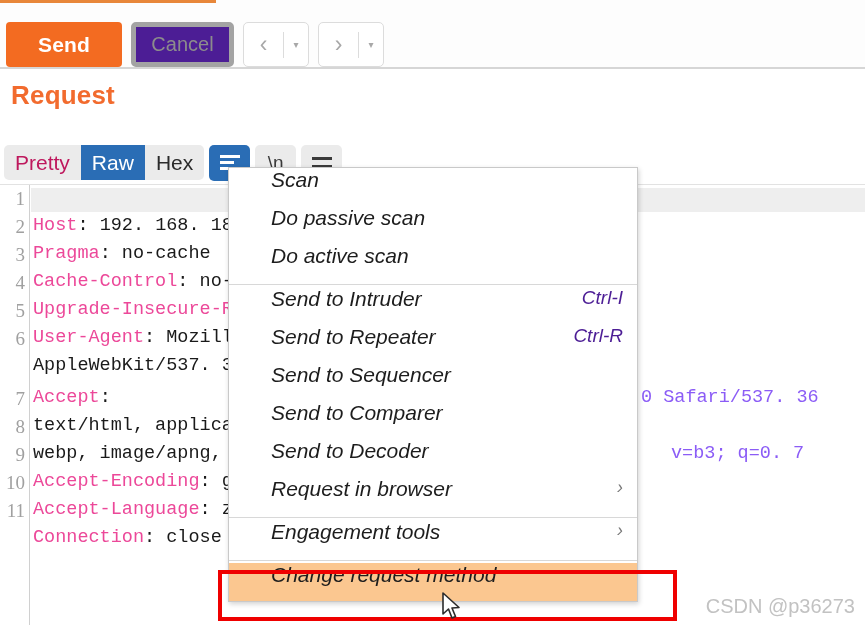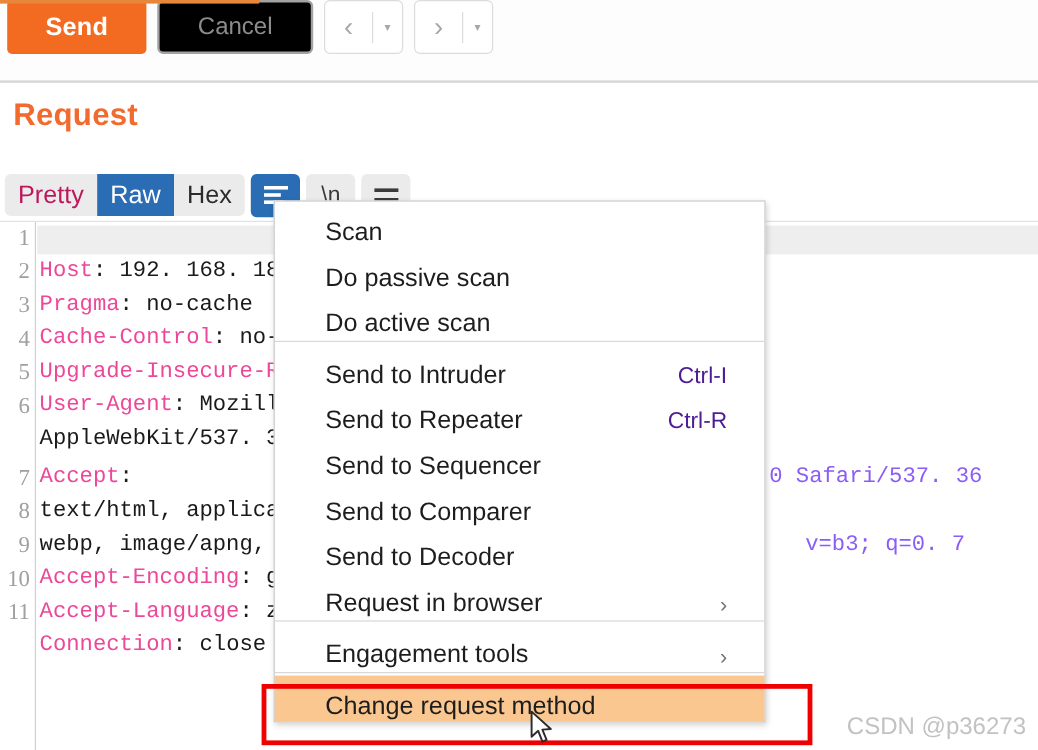--- a/index.html
+++ b/index.html
@@ -14,21 +14,21 @@
   }
 
   
   #toolbar {
     position: absolute;
     left: 0; top: 0;
     width: 865px; height: 69px;
     background: #fdfdfd;
     border-bottom: 2px solid #d6d6d6;
     display: flex;
-    align-items: flex-start;
+    align-items: flex-end;
     padding-left: 6px;
     gap: 9px;
   }
   #toolbar-topline {
     position: absolute;
     left: 0; top: 0;
     width: 216px; height: 3px;
     background: #e8873a;
   }
   .btn-send {
@@ -37,23 +37,23 @@
     border: none;
     border-radius: 4px;
     color: #ffffff;
     font-size: 21px;
     font-weight: bold;
     font-family: "Liberation Sans", sans-serif;
     cursor: pointer;
     letter-spacing: .2px;
   }
   .btn-cancel {
-    width: 130px; height: 45px;
-    background: #000000;
-    border: 2px solid #a3a3a3;
+    width: 103px; height: 45px;
+    background: #4c1d95;
+    border: 5px solid #a3a3a3;
     border-radius: 5px;
     color: #8c8c8c;
     font-size: 20px;
     font-family: "Liberation Sans", sans-serif;
     cursor: pointer;
   }
   .btn-nav {
     width: 66px; height: 45px;
     background: #ffffff;
     border: 1px solid #dcdcdc;
@@ -190,26 +190,27 @@
     width: 410px;
     background: #ffffff;
     border: 1px solid #c9c9c9;
     box-shadow: 1px 2px 5px rgba(0,0,0,.18);
     z-index: 40;
   }
   .mi {
     position: relative;
     height: 38px;
     display: flex;
-    align-items: flex-end;
+    align-items: flex-start;
     padding-left: 42px;
-    padding-right: 31px;
+    padding-right: 14px;
     font-size: 21px;
     color: #1d1d1d;
     cursor: pointer;
+    font-style: italic;
   }
   .mi.highlight { background: #fbc790; }
   .mi .accel {
     margin-left: auto;
     color: #4c1d95;
     font-size: 19px;
   }
   .mi .chev {
     margin-left: auto;
     color: #777777;

